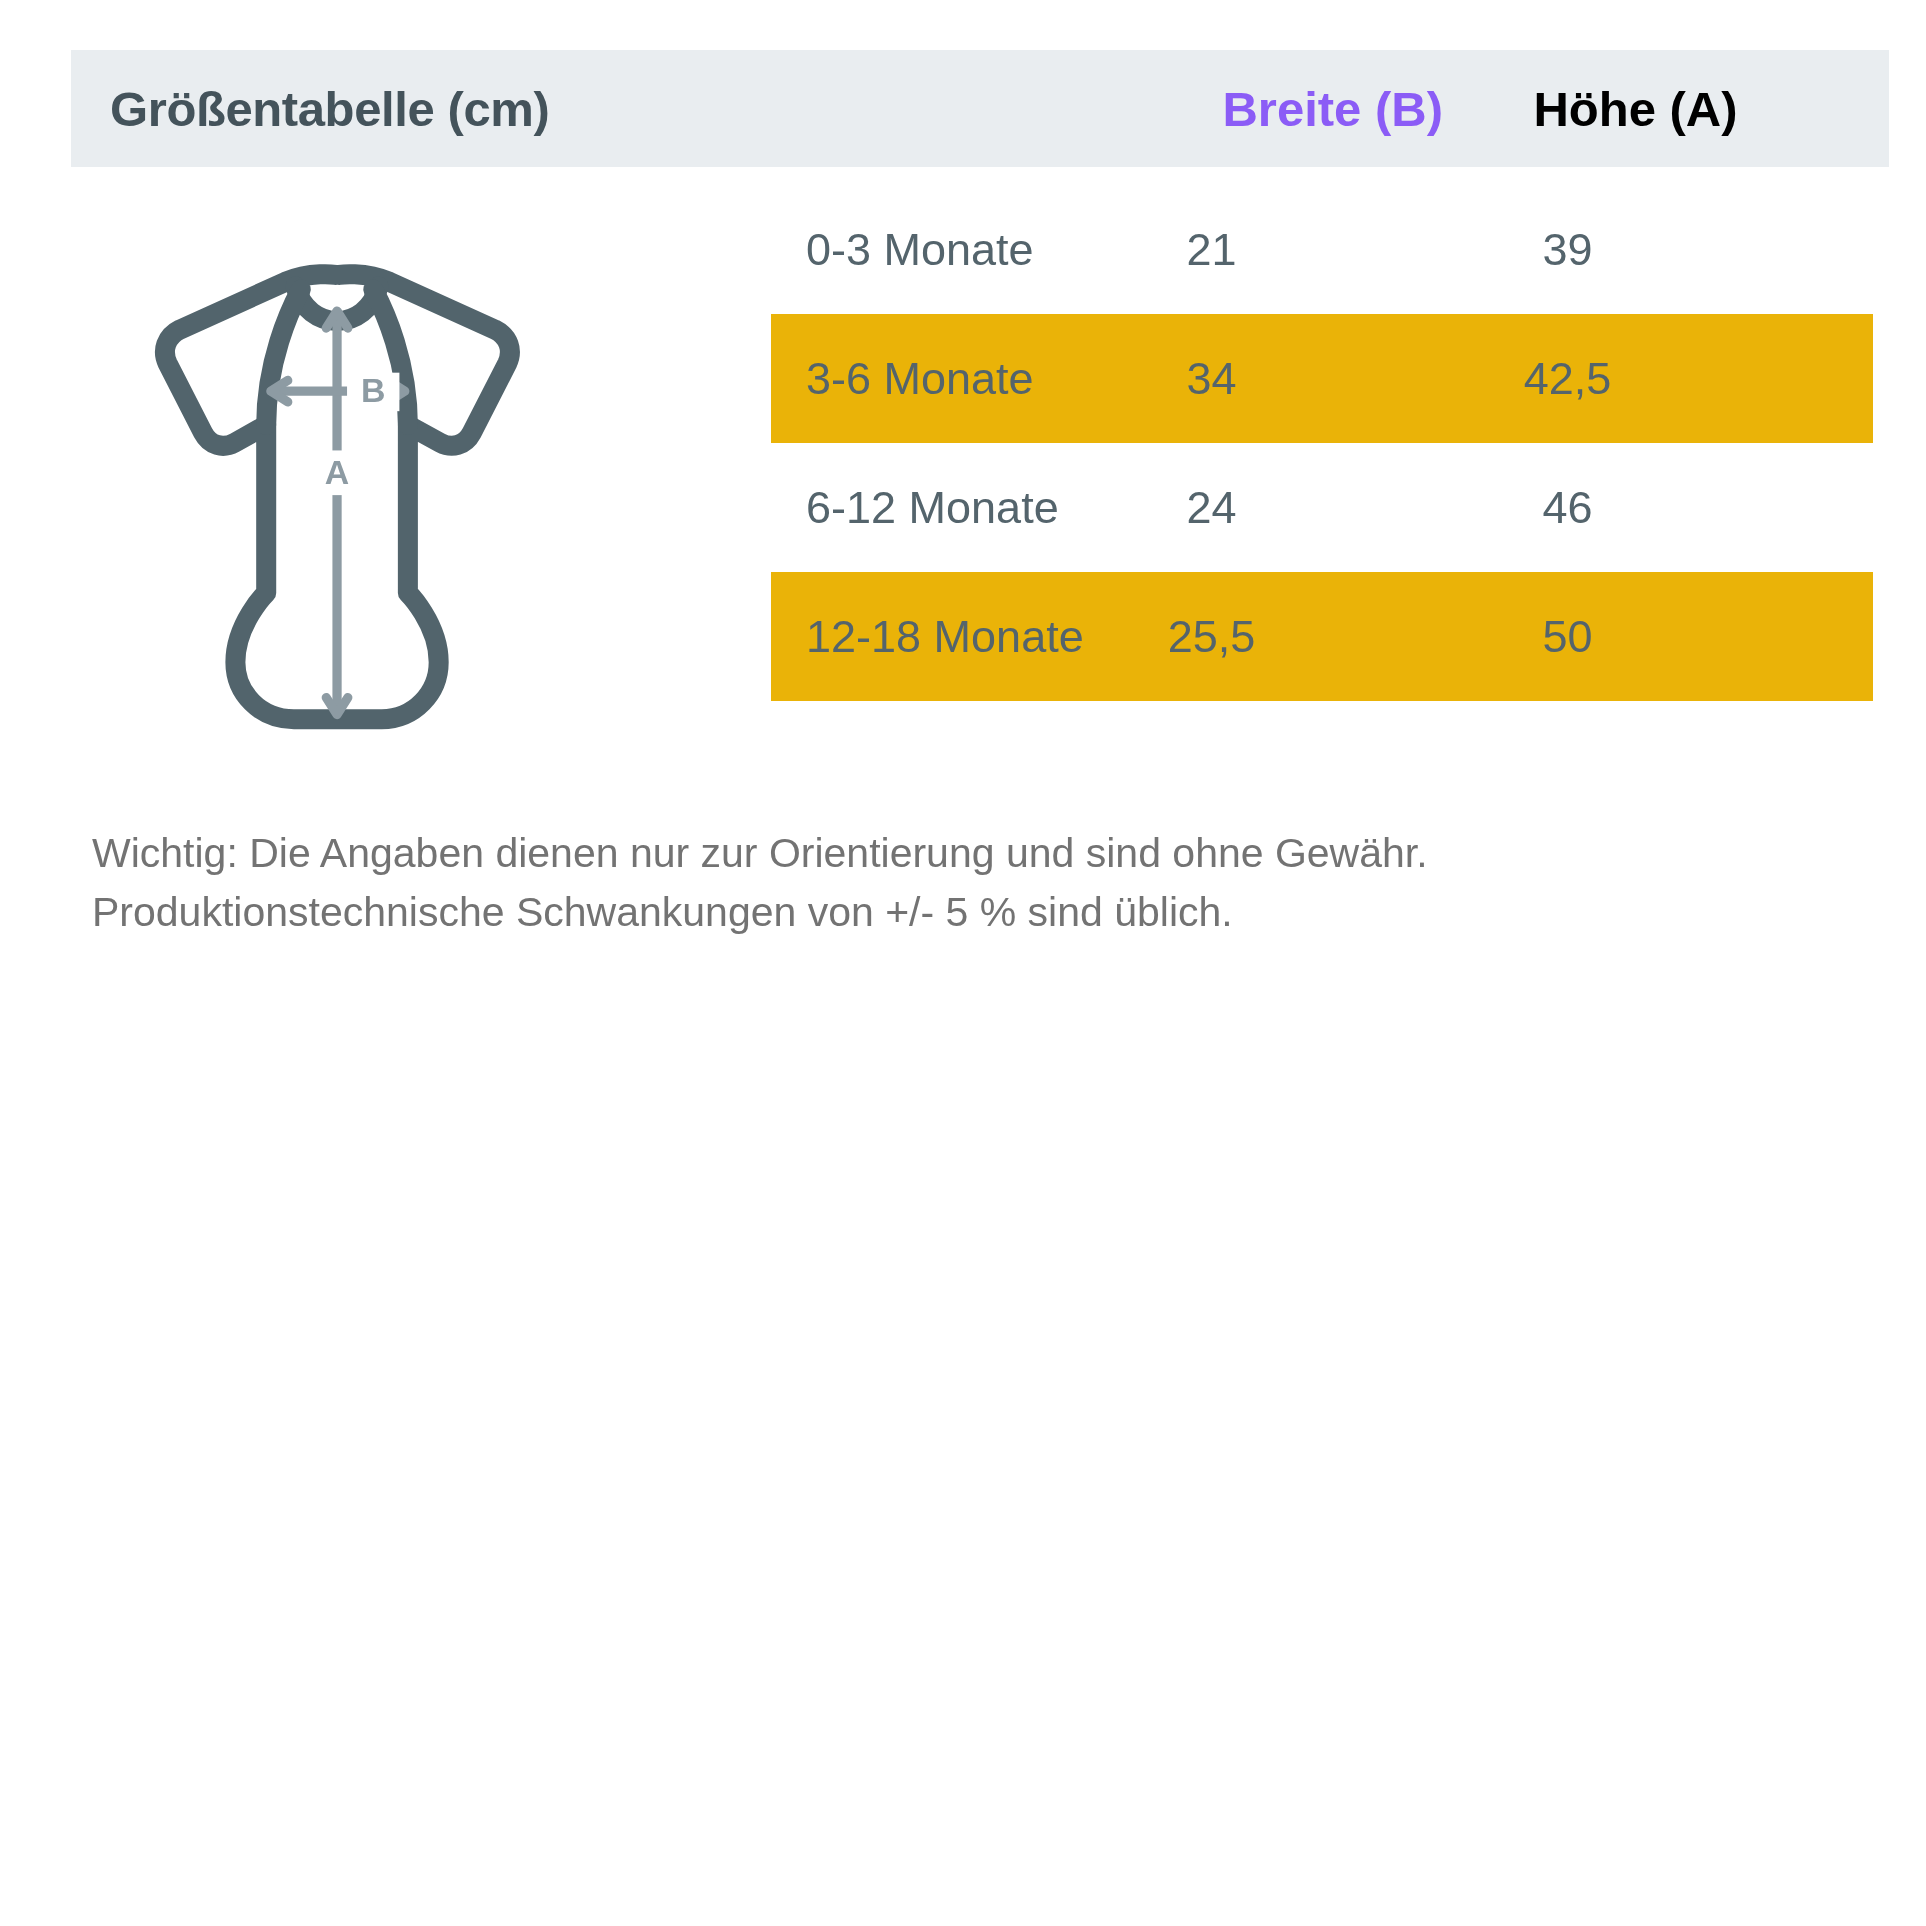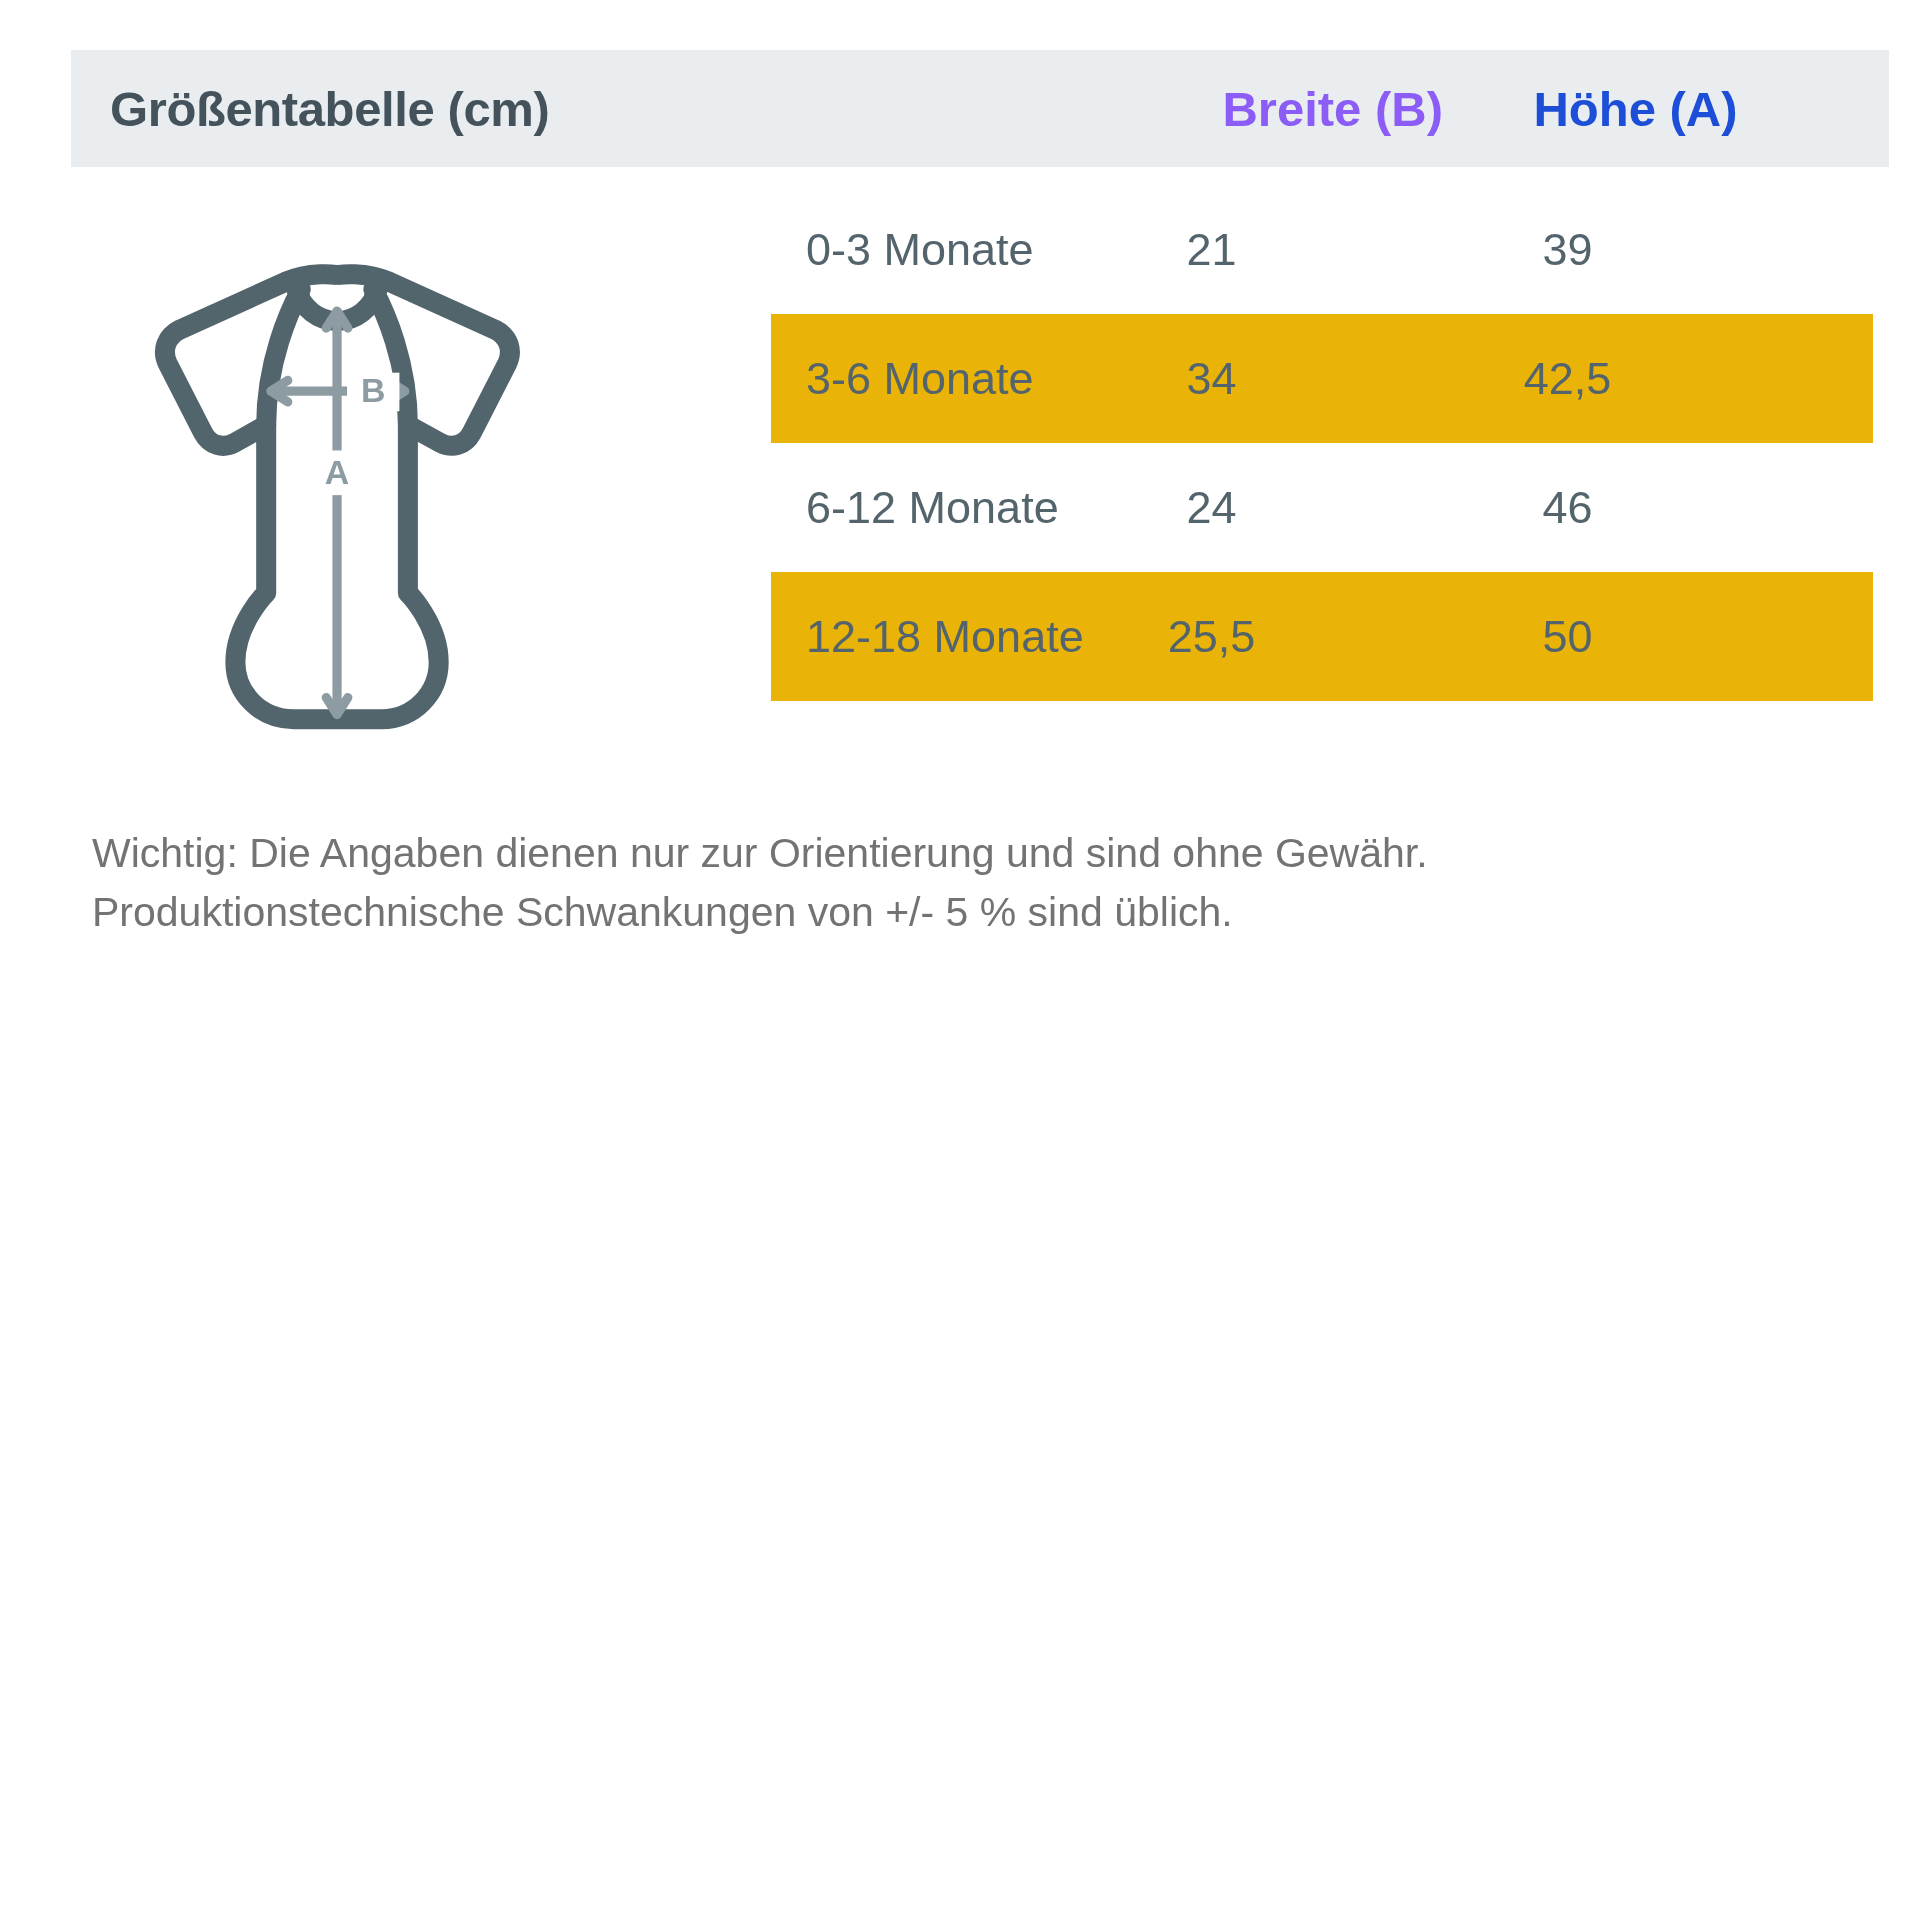--- a/index.html
+++ b/index.html
@@ -52,21 +52,21 @@
     font-weight: bold;
     color: #8b5cf6;
   }
   .header-col-a {
     position: absolute;
     left: 1418px;
     width: 293px;
     text-align: center;
     font-size: 49px;
     font-weight: bold;
-    color: #1d4ed8;
+    color: #000000;
   }
 
   
   .table {
     position: absolute;
     left: 771px;
     top: 185px;
     width: 1102px;
   }
   .row {

